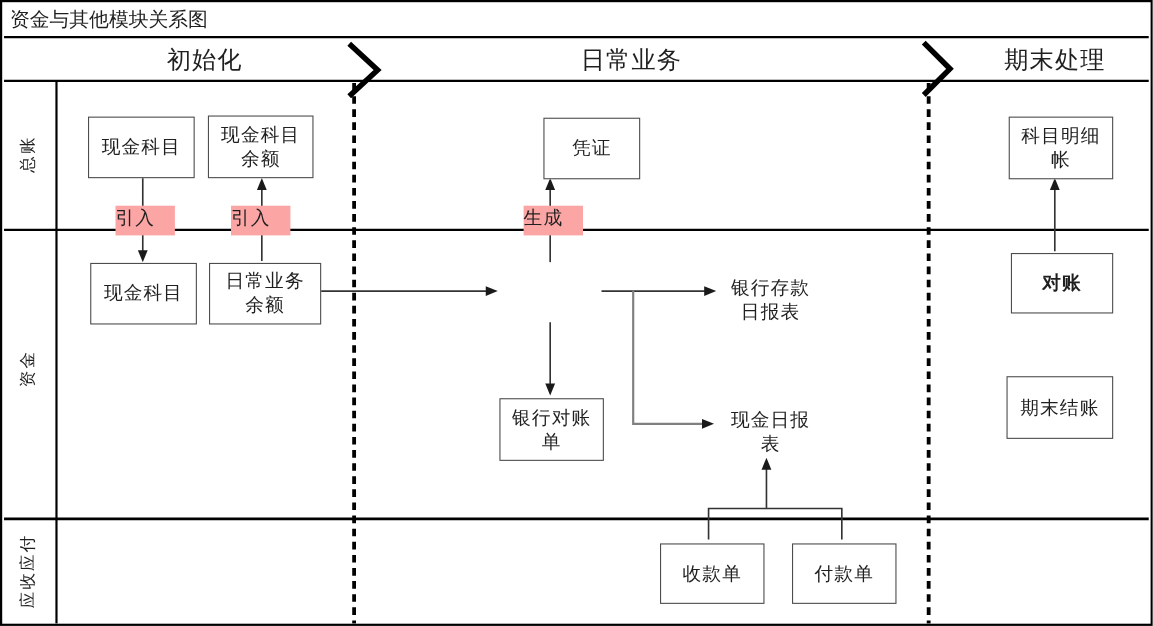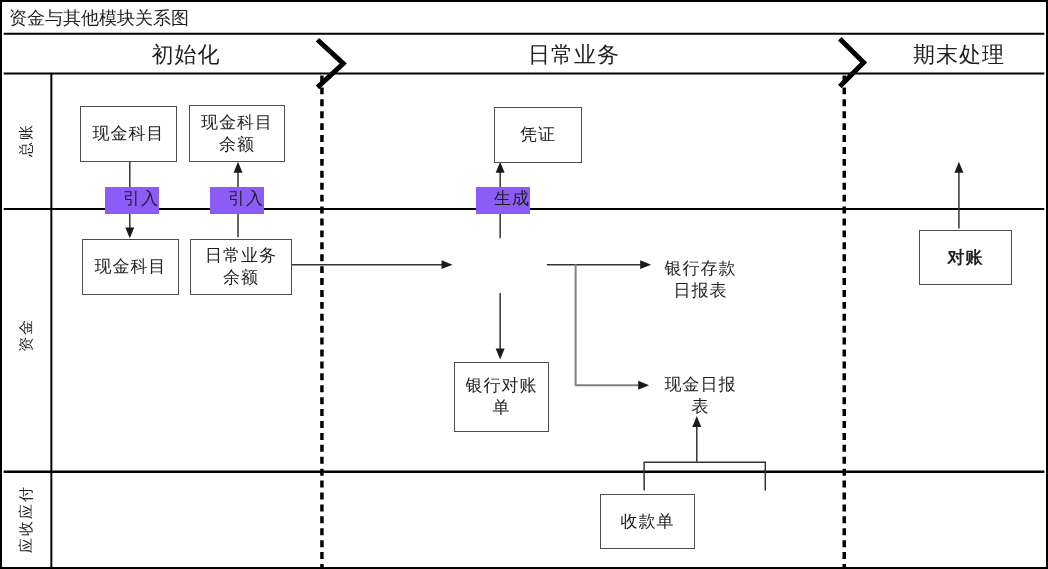--- a/index.html
+++ b/index.html
@@ -20,26 +20,26 @@
   .lane-label{
     position:absolute;width:140px;height:22px;line-height:22px;text-align:center;
     font-size:15px;letter-spacing:2px;transform:rotate(-90deg);
   }
   .node{
     position:absolute;display:flex;align-items:center;justify-content:center;
     text-align:center;font-size:17px;line-height:22px;white-space:pre-line;
     background:#ffffff;border:1px solid #4d4d4d;box-sizing:border-box;
     letter-spacing:1px;
   }
-  .node.doc{border:none;background:transparent;align-items:flex-end;padding-top:5px;}
+  .node.doc{border:none;background:transparent;align-items:center;padding-top:5px;}
   .docshape{position:absolute;left:0;top:0;width:100%;height:100%;z-index:-1;}
   .doc span{position:relative;}
   .edge-label{
-    position:absolute;height:27px;line-height:24px;text-align:right;
-    font-size:17px;background:#8b5cf6;letter-spacing:1px;
+    position:absolute;height:27px;line-height:24px;text-align:left;
+    font-size:17px;background:#fca5a5;letter-spacing:1px;
   }
 </style>
 </head>
 <body>
 
 <div class="stage">
 
   <svg class="overlay" viewBox="0 0 1048 569">
 
     <line x1="0" y1="32" x2="1048" y2="32" stroke="#000" stroke-width="2"></line>
@@ -87,45 +87,49 @@
   <div class="phase" style="left:868px;width:178px;text-align:center;">期末处理</div>
 
   <div class="lane-label" style="left:-46px;top:127px;">总账</div>
   <div class="lane-label" style="left:-46px;top:322px;">资金</div>
   <div class="lane-label" style="left:-46px;top:506px;">应收应付</div>
 
   <div class="node" style="left:78px;top:104px;width:97px;height:56px;">现金科目</div>
   <div class="node" style="left:187px;top:103px;width:96px;height:57px;">现金科目
 余额</div>
   <div class="node" style="left:476px;top:105px;width:88px;height:56px;margin-left:16px;">凭证</div>
+  <div class="node" style="left:915px;top:104px;width:95px;height:57px;">科目明细
+帐</div>
 
   <div class="node" style="left:80px;top:237px;width:97px;height:56px;">现金科目</div>
   <div class="node" style="left:188px;top:237px;width:102px;height:56px;">日常业务
 余额</div>
 
   <div class="node doc" style="left:652px;top:236px;width:93px;height:64px;">
     <svg class="docshape" viewBox="0 0 93 64" preserveAspectRatio="none">
       <path d="M1,1 H92 V51 C83,42 71,41 56,48 C38,56 16,62 1,53 Z" fill="#ffffff" stroke="#4d4d4d" stroke-width="1.5"></path>
     </svg>
     <span>银行存款
 日报表</span>
   </div>
 
-  <div class="node" style="left:452px;top:360px;width:95px;height:70px;">银行对账
+  <div class="node" style="left:452px;top:360px;width:95px;height:57px;">银行对账
 单</div>
 
   <div class="node doc" style="left:650px;top:360px;width:97px;height:56px;">
     <svg class="docshape" viewBox="0 0 97 56" preserveAspectRatio="none">
       <path d="M1,1 H96 V46 C87,38 74,37 59,44 C40,52 16,57 1,48 Z" fill="#ffffff" stroke="#4d4d4d" stroke-width="1.5"></path>
     </svg>
     <span>现金日报
 表</span>
   </div>
 
   <div class="node" style="left:917px;top:228px;width:93px;height:55px;font-weight:bold;">对账</div>
+  <div class="node" style="left:913px;top:340px;width:97px;height:57px;">期末结账</div>
 
   <div class="node" style="left:598px;top:492px;width:95px;height:55px;">收款单</div>
+  <div class="node" style="left:718px;top:492px;width:95px;height:55px;">付款单</div>
 
   <div class="edge-label" style="left:103px;top:185px;width:54px;">引入</div>
   <div class="edge-label" style="left:208px;top:185px;width:54px;">引入</div>
   <div class="edge-label" style="left:474px;top:185px;width:54px;">生成</div>
 
 </div>
 
 </body></html>

